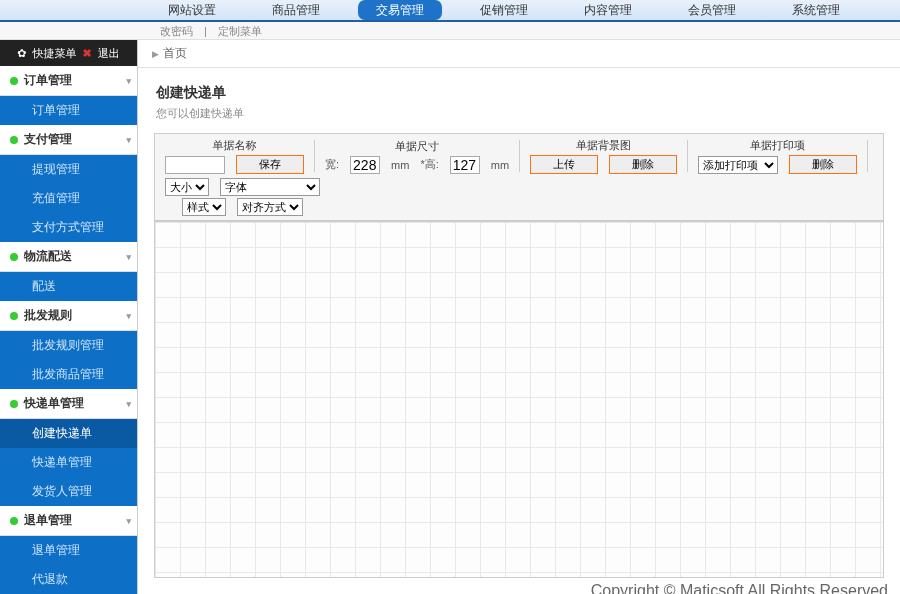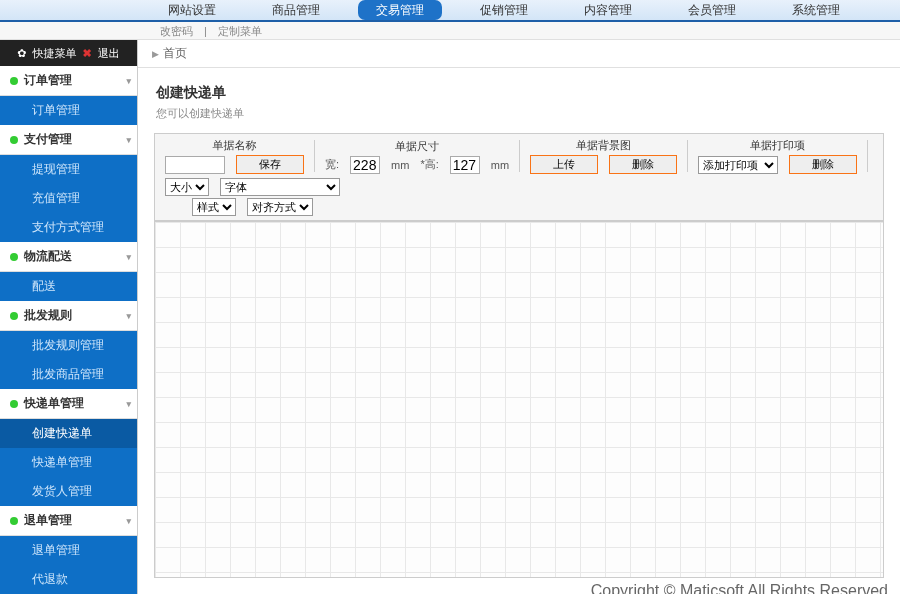--- a/index.html
+++ b/index.html
@@ -155,21 +155,21 @@
           <select style="width:80px">
             <option>添加打印项</option>
           </select>
           <button class="btn">删除</button>
         </div>
       </div>
       <div class="sep"></div>
       <div class="grp">
         <div class="row">
           <select><option>大小</option></select>
-          <select style="width:120px"><option>字体</option></select>
+          <select style="width:100px"><option>字体</option></select>
         </div>
         <div class="row">
           <select><option>样式</option></select>
           <select><option>对齐方式</option></select>
         </div>
       </div>
     </div>
 
     <div class="canvas"></div>
     <div class="footer">Copyright © Maticsoft All Rights Reserved</div>

